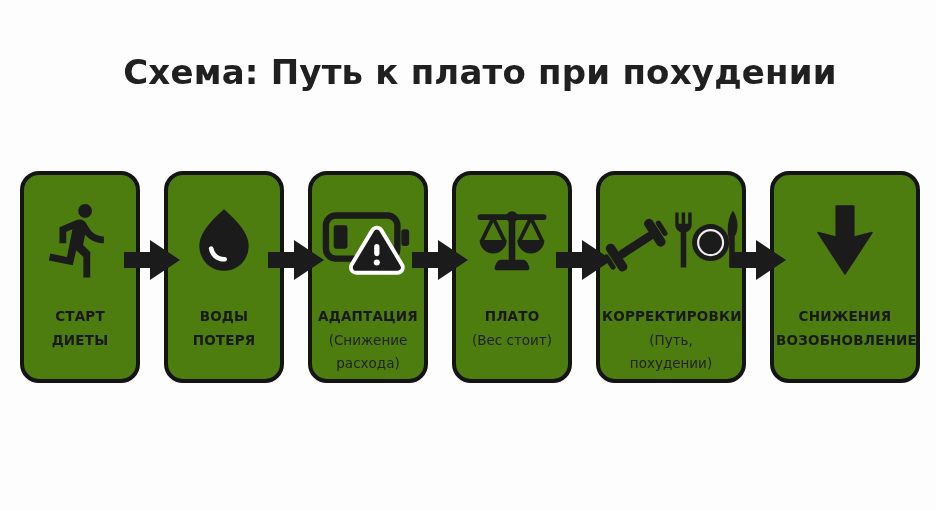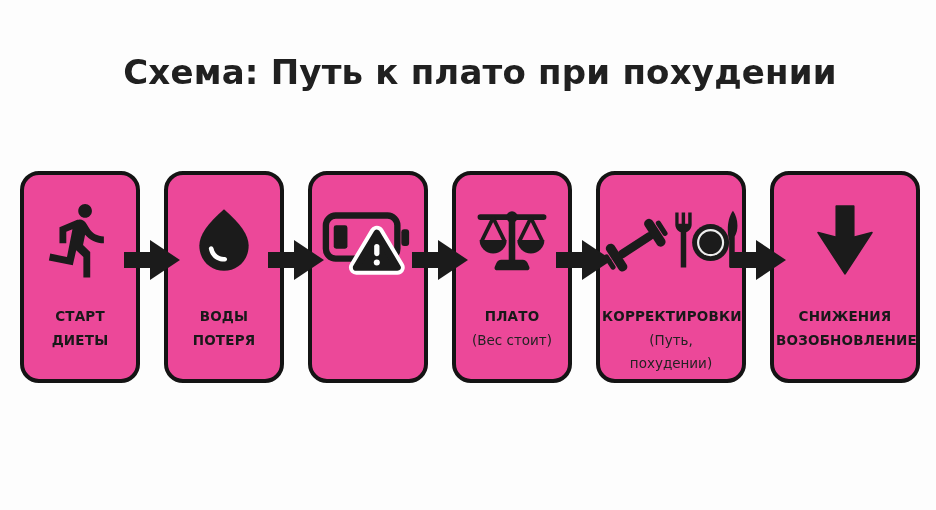--- a/index.html
+++ b/index.html
@@ -12,21 +12,21 @@
     position:absolute;top:52px;left:0;width:936px;
     text-align:center;font-size:34px;font-weight:600;
     letter-spacing:.2px;color:#202020;white-space:nowrap;margin-left:12px;
   }
   .flow{
     position:absolute;top:171px;left:20px;
     display:flex;align-items:flex-start;
   }
   .step{
     box-sizing:border-box;flex:none;width:120px;height:212px;
-    background:#ec4899;border:4px solid #141414;border-radius:19px;
+    background:#4d7c0f;border:4px solid #141414;border-radius:19px;
     position:relative;z-index:1;
   }
   .step.wide{width:150px;}
   .icon-zone{
     height:130px;display:flex;align-items:center;justify-content:center;
   }
   .labels{text-align:center;padding:0 2px;}
   .cap{
     font-size:13.5px;font-weight:700;letter-spacing:.2px;
     line-height:1.75;white-space:nowrap;color:#191919;
@@ -98,20 +98,25 @@
           <rect class="ink-stroke" x="5" y="14" width="73" height="44" rx="10" stroke-width="6.5"></rect>
           <rect class="ink" x="82" y="28" width="8" height="17" rx="3"></rect>
           <rect class="ink" x="13" y="24" width="14" height="24" rx="2.5"></rect>
           <path d="M57 32 L78 67 L36 67 Z" fill="#ffffff" stroke="#ffffff" stroke-width="15" stroke-linejoin="round"></path>
           <path class="ink" d="M57 32 L78 67 L36 67 Z" stroke="#1b1b1b" stroke-width="7" stroke-linejoin="round"></path>
           <rect x="54.3" y="43" width="5.4" height="12.5" rx="2.7" fill="#ffffff"></rect>
           <circle cx="57" cy="62" r="3.1" fill="#ffffff"></circle>
         </svg>
       </span>
     </div>
+    <div class="labels">
+      <div class="cap">АДАПТАЦИЯ</div>
+      <div class="note">(Снижение</div>
+      <div class="note">расхода)</div>
+    </div>
   </div>
 
   <span class="connector">
     <svg width="56" height="46" viewBox="0 0 56 46">
         <polygon class="ink" points="0,15 26,15 26,3 56,23 26,43 26,31 0,31"></polygon>
       </svg>
   </span>
 
   <div class="step">
     <div class="icon-zone">

